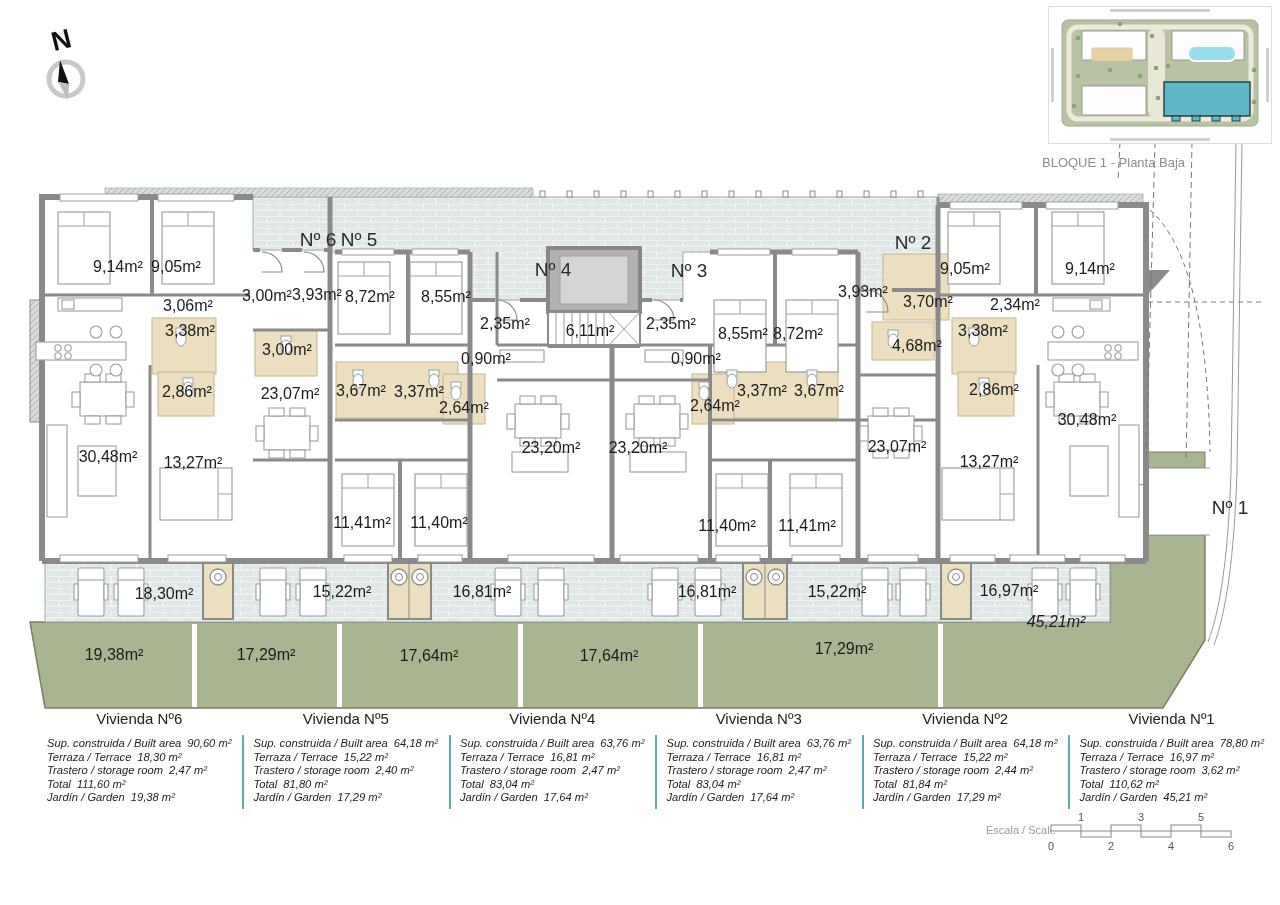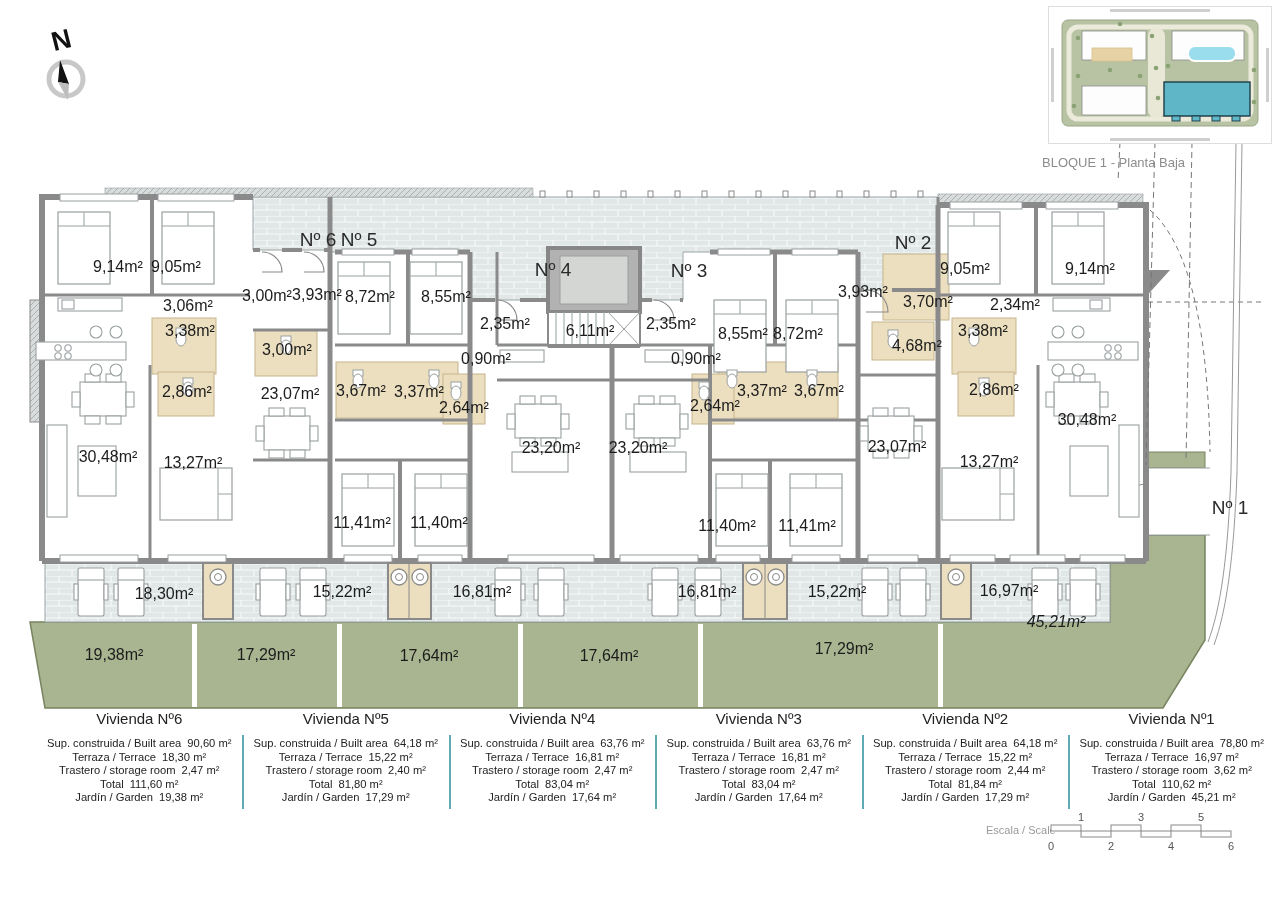--- a/index.html
+++ b/index.html
@@ -9,21 +9,21 @@
   #plan-labels{position:absolute;left:0;top:0;width:1280px;height:905px;pointer-events:none;}
   .room-label{position:absolute;transform:translate(-50%,-50%);font-size:16px;color:#1c1c1c;white-space:nowrap;}
   .entrance-label{position:absolute;transform:translate(-50%,-50%);font-size:19px;color:#2a2a2a;white-space:nowrap;margin-left:45px;}
   #compass{position:absolute;left:28px;top:22px;}
   #siteplan{position:absolute;left:1048px;top:6px;}
   #caption{position:absolute;left:1042px;top:155px;width:230px;font-size:13px;color:#8d8d8d;}
   #tables{position:absolute;left:36px;top:710px;width:1208px;display:flex;}
   .unit{flex:1 1 0;padding:0 11px;position:relative;}
   .unit+.unit::before{content:'';position:absolute;left:0;top:25px;bottom:-4px;width:2px;background:#5fa9b5;}
   .unit-title{text-align:center;font-size:15px;color:#222;margin:0 0 10px 0;}
-  .trow{display:flex;justify-content:center;font-size:11.2px;line-height:13.6px;white-space:nowrap;color:#222;}
+  .trow{display:flex;justify-content:flex-start;font-size:11.2px;line-height:13.6px;white-space:nowrap;color:#222;font-style:italic;}
   .tv{padding-left:6px;}
   #scalebar{position:absolute;left:986px;top:812px;}
   .tick{font-size:11px;fill:#555;text-anchor:middle;}
   .scale-label{font-size:11px;fill:#9a9a9a;}
 </style>
 </head>
 <body>
 
 <svg id="plan-svg" width="1280" height="905" viewBox="0 0 1280 905">
   <defs>

